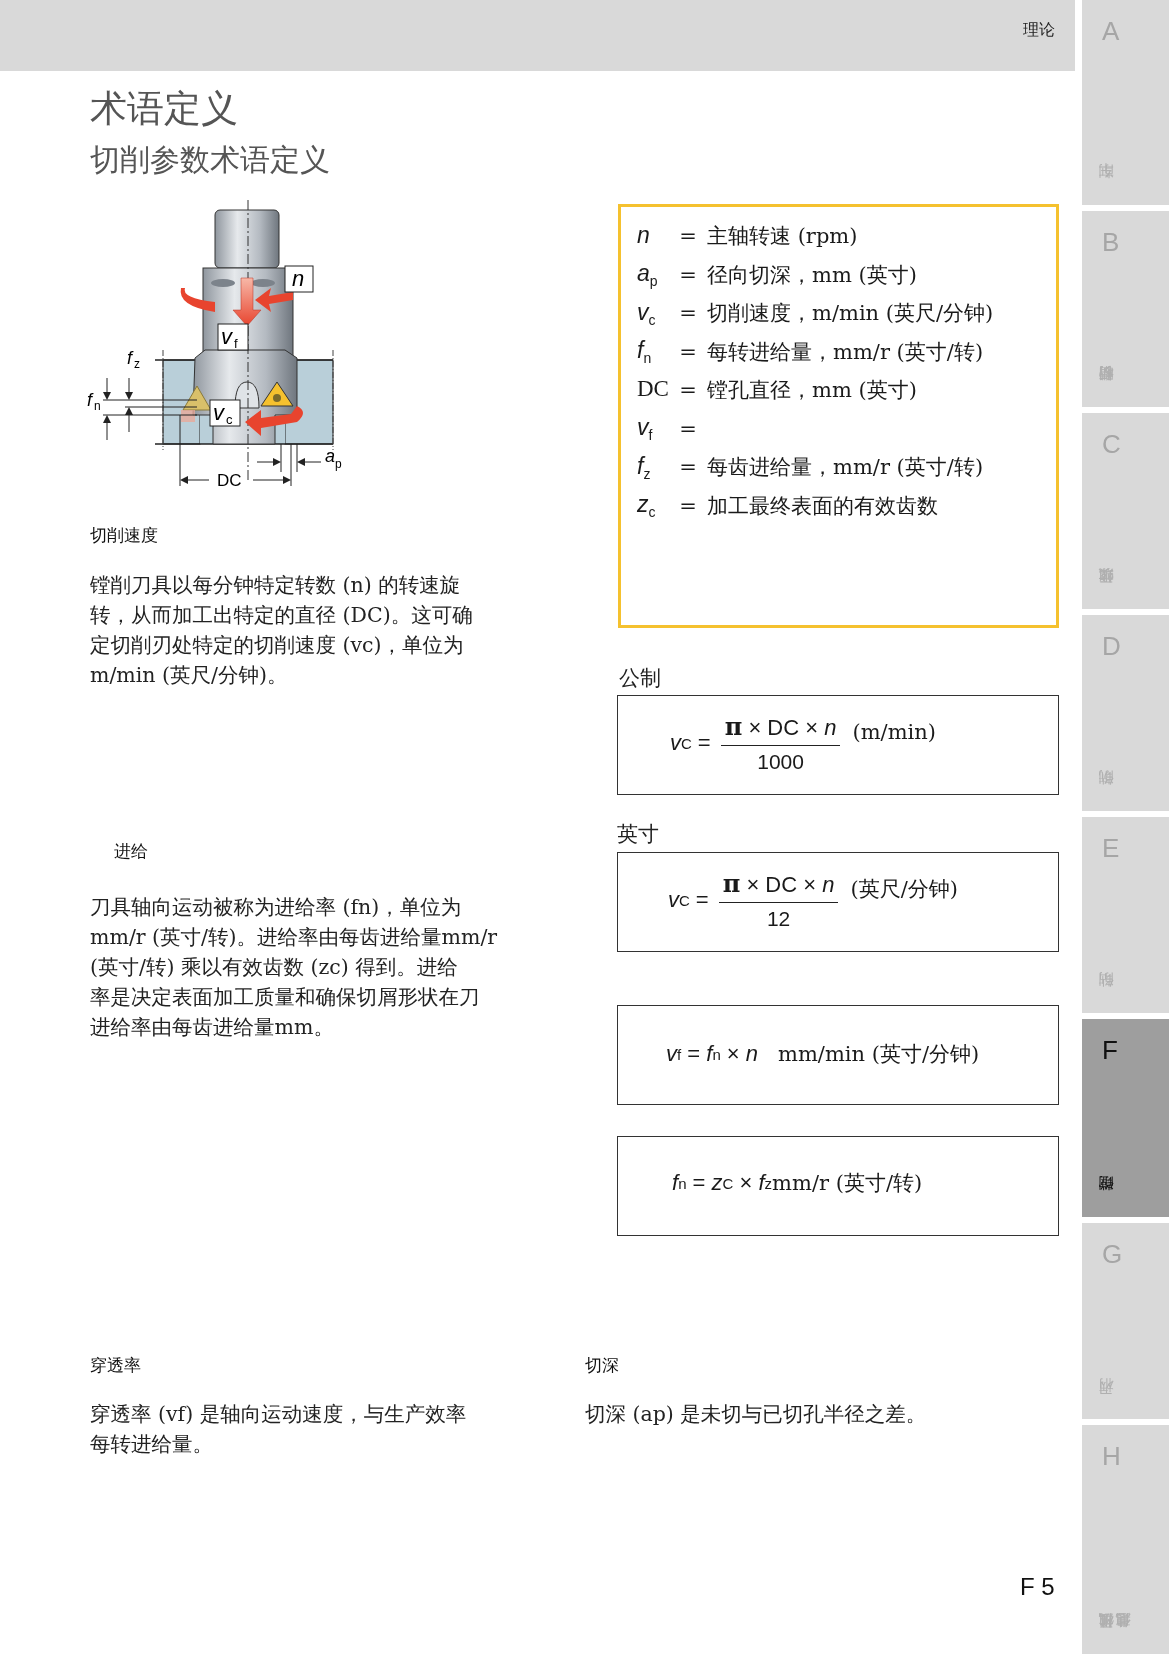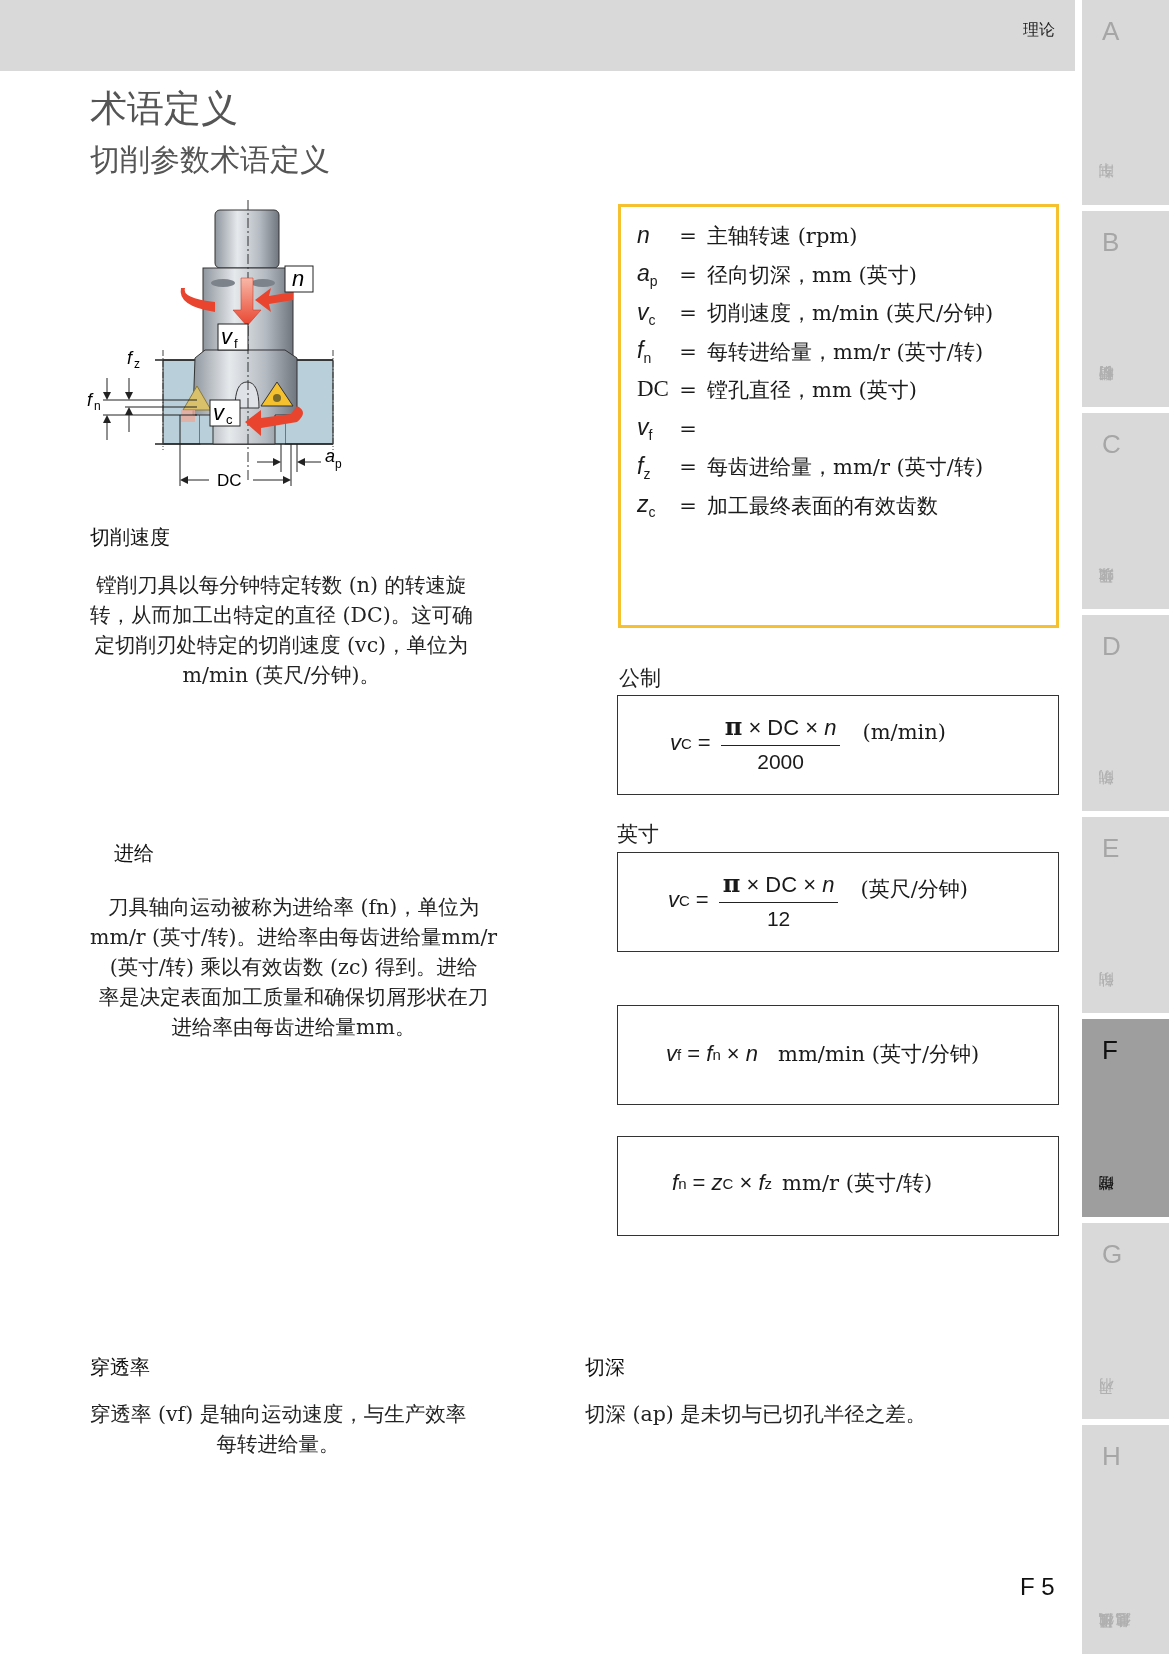--- a/index.html
+++ b/index.html
@@ -14,42 +14,42 @@
   .side-letter { position: absolute; left: 20px; top: 16px; font-family: "Liberation Sans", sans-serif; font-size: 26px; color: #a6a6a6; }
   .side-tab.active .side-letter { color: #111; }
   .side-name { position: absolute; left: 16px; bottom: 14px; writing-mode: vertical-rl; transform: rotate(180deg); font-family: "DejaVu Sans", sans-serif; font-size: 15px; color: #b0b0b0; line-height: 17px; white-space: pre; }
   .side-tab.active .side-name { color: #111; }
 
   .page-title { position: absolute; left: 90px; top: 84px; font-family: "DejaVu Sans", sans-serif; font-size: 37px; color: #555; }
   .page-subtitle { position: absolute; left: 90px; top: 140px; font-family: "DejaVu Sans", sans-serif; font-size: 30px; color: #555; }
 
   .diagram { position: absolute; left: 85px; top: 200px; width: 280px; height: 320px; }
 
-  .sec-title { position: absolute; font-family: "DejaVu Sans", sans-serif; font-size: 20px; color: #111; }
-  .body-text { position: absolute; font-size: 20.5px; line-height: 30px; color: #222; text-align: center; }
+  .sec-title { position: absolute; font-family: "DejaVu Sans", sans-serif; font-size: 17px; color: #111; }
+  .body-text { position: absolute; font-size: 20.5px; line-height: 30px; color: #222; }
   .body-text .line { display: block; white-space: nowrap; }
 
   .legend-box { position: absolute; left: 618px; top: 204px; width: 441px; height: 424px; border: 3px solid #f5c12e; padding: 10px 0 0 16px; }
   .legend-row { display: flex; height: 38.5px; align-items: center; font-size: 21px; white-space: nowrap; }
   .legend-sym { width: 38px; font-family: "Liberation Sans", sans-serif; font-style: italic; font-size: 23px; }
   .legend-sym.upright { font-style: normal; font-family: "Liberation Serif", serif; }
   .legend-sym sub { font-style: normal; font-size: 14px; vertical-align: -5px; }
   .legend-eq { width: 26px; text-align: center; }
   .legend-def { padding-left: 6px; }
 
   .unit-label { position: absolute; font-size: 21px; color: #222; }
   .formula-box { position: absolute; left: 617px; width: 442px; border: 1.5px solid #333; background: #fff; }
   .formula-inner { position: absolute; display: flex; align-items: center; font-family: "Liberation Sans", sans-serif; font-size: 22px; white-space: nowrap; }
   .it { font-style: italic; }
   .sub { font-size: 15px; vertical-align: -6px; font-style: normal; }
   .frac { display: inline-flex; flex-direction: column; align-items: center; margin: 0 12px 0 10px; }
   .frac .num { padding: 0 4px 4px; border-bottom: 1.5px solid #222; text-align: right; }
   .frac .num .pi { font-family: "DejaVu Serif", serif; font-weight: bold; font-size: 24px; }
   .frac .den { padding-top: 4px; font-size: 21px; }
-  .unit-txt { font-family: "DejaVu Serif", serif; font-size: 21px; margin-left: 10px; }
+  .unit-txt { font-family: "DejaVu Serif", serif; font-size: 21px; }
 
   .page-number { position: absolute; left: 1020px; top: 1573px; font-family: "Liberation Sans", sans-serif; font-size: 24px; color: #111; }
 </style>
 </head>
 <body>
 
 <div class="header-band">
   <span class="header-label">理论</span>
 </div>
 
@@ -240,21 +240,21 @@
 </div>
 
 <div class="unit-label" style="left:619px;top:664px;">公制</div>
 <div class="formula-box" style="top:695px;height:100px;">
   <div class="formula-inner" style="left:52px;top:16px;">
     <span class="it">v</span>
       <span class="sub">C</span>
     <span style="margin-left:6px;">=</span>
     <span class="frac">
       <span class="num"><span class="pi">π</span><span> × DC × </span><span class="it">n</span></span>
-      <span class="den">2000</span>
+      <span class="den">1000</span>
     </span>
     <span class="unit-txt" style="margin-top:-22px;">(m/min)</span>
   </div>
 </div>
 
 <div class="unit-label" style="left:617px;top:820px;">英寸</div>
 <div class="formula-box" style="top:852px;height:100px;">
   <div class="formula-inner" style="left:50px;top:16px;">
     <span class="it">v</span>
       <span class="sub">C</span>

